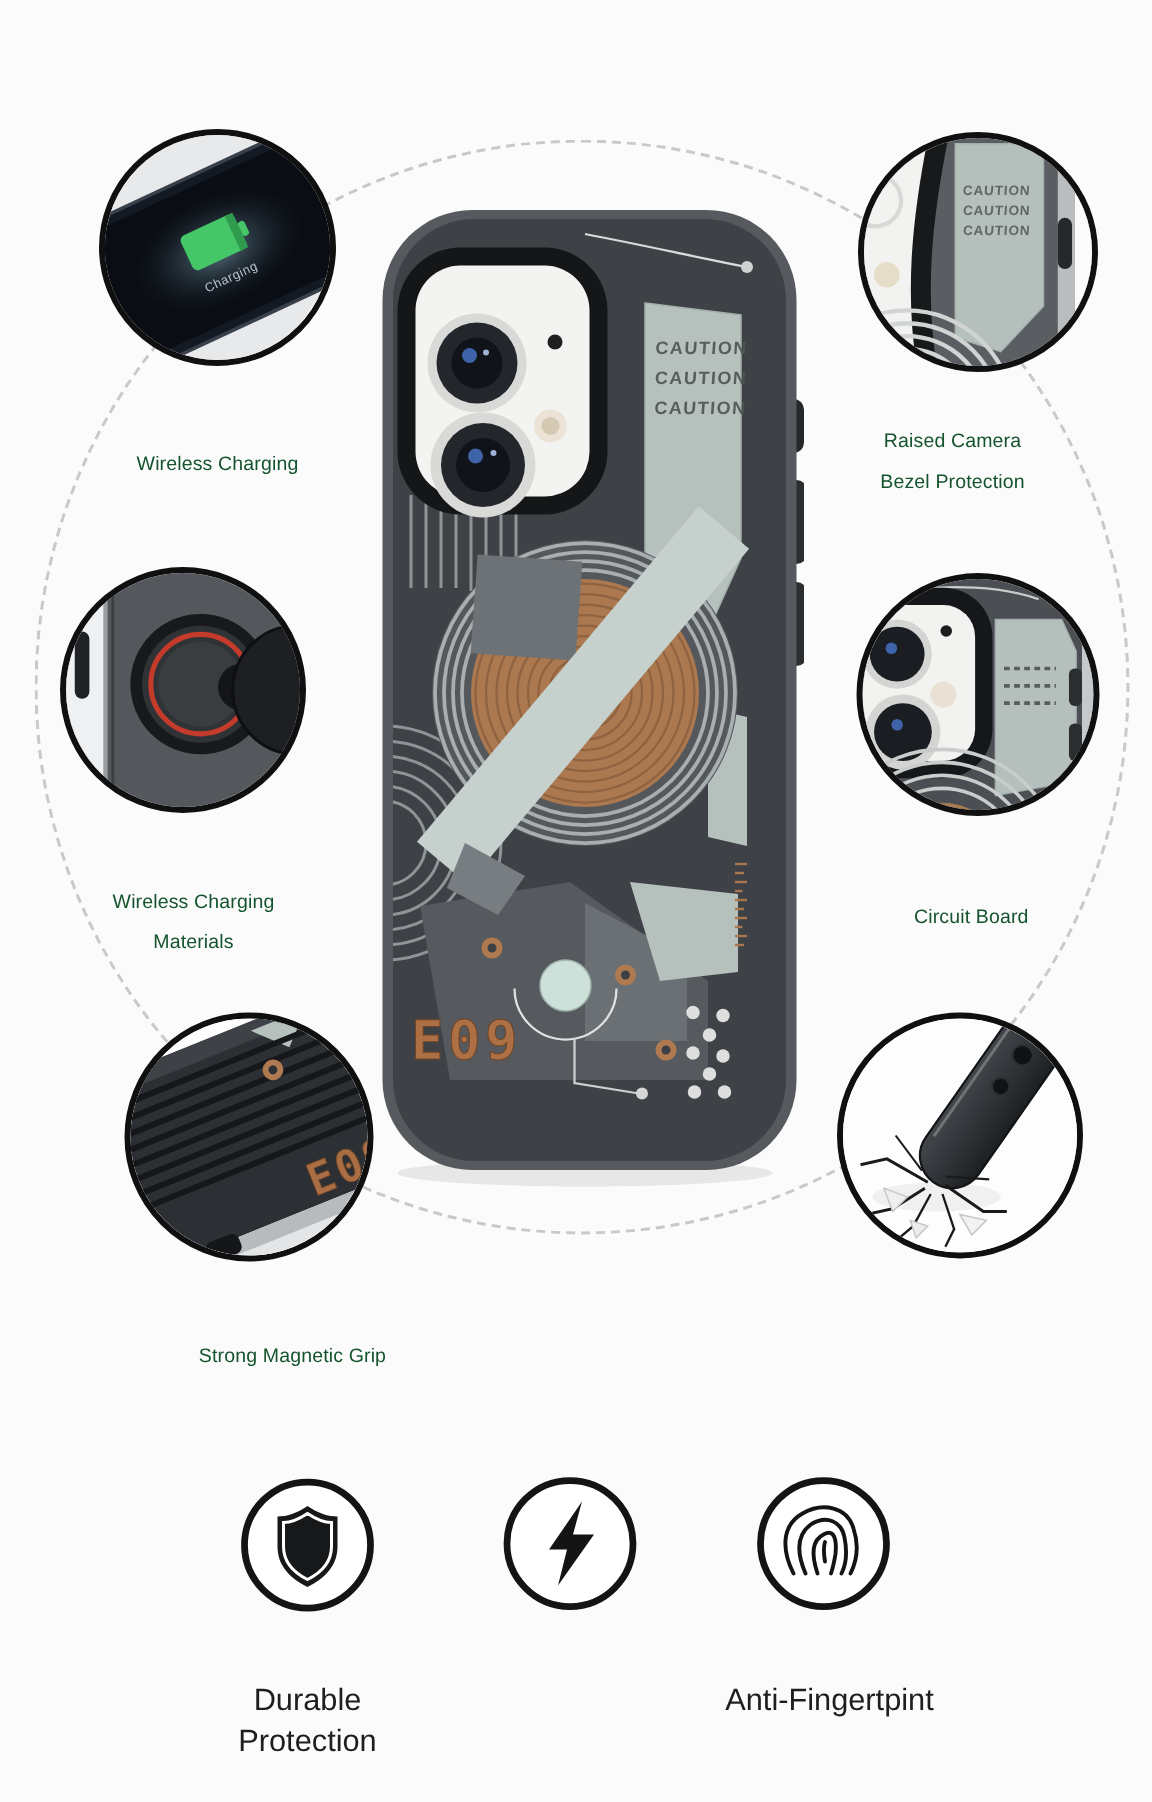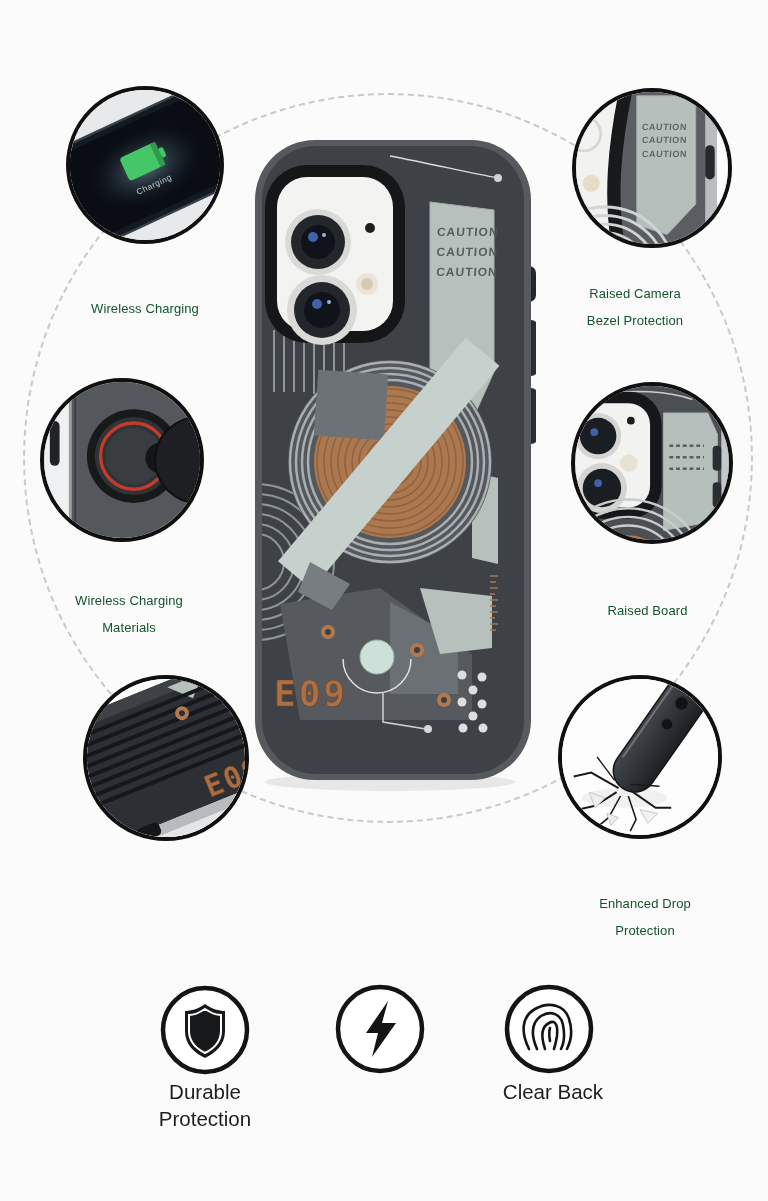--- a/index.html
+++ b/index.html
@@ -6,21 +6,21 @@
   #stage{position:relative;width:768px;height:1201px;background:#fbfbfb;overflow:hidden;
          font-family:"Liberation Sans",sans-serif;color:#1c1c1c;}
   .guide-circle{position:absolute;left:23px;top:93px;width:730px;height:730px;border-radius:50%;
          border:2px dashed #c7cacc;box-sizing:border-box;}
   .callout{position:absolute;border-radius:50%;border:4px solid #101010;overflow:hidden;
          background:#eceeef;box-sizing:border-box;}
   .callout svg{display:block;width:100%;height:100%;}
   .label{position:absolute;text-align:center;font-size:13px;line-height:27px;
          letter-spacing:.1px;color:#14532d;font-weight:500;margin-top:44px;}
   .footer-icon{position:absolute;width:92px;height:92px;}
-  .footer-label{position:absolute;text-align:center;font-size:20.5px;line-height:27px;color:#1e1e1e;font-weight:500;}
+  .footer-label{position:absolute;text-align:center;font-size:20.5px;line-height:27px;color:#1e1e1e;font-weight:500;margin-top:42px;}
   .phone-wrap{position:absolute;left:240px;top:132px;width:296px;height:664px;}
 </style>
 </head>
 <body>
 
 <div id="stage">
 
   <div class="guide-circle"></div>
 
   <div class="phone-wrap">
@@ -288,21 +288,21 @@
         <g stroke="#c8cdcb" stroke-width="2.5" fill="none">
           <circle cx="55" cy="200" r="55"></circle>
             <circle cx="55" cy="200" r="64"></circle>
           <circle cx="55" cy="200" r="73"></circle>
             <circle cx="55" cy="200" r="82"></circle>
         </g>
       </g>
     </svg>
   </div>
   <div class="label" style="left:535px;top:553px;width:225px;">
-    <div>Raised Board</div>
+    <div>Circuit Board</div>
   </div>
 
   <div class="callout" style="left:83px;top:675px;width:166px;height:166px;">
     <svg viewBox="0 0 160 160">
       <rect width="160" height="160" fill="#fdfdfd"></rect>
       <g transform="rotate(-22 80 80)">
         <rect x="-50" y="8" width="280" height="132" fill="#2c2f33"></rect>
         <rect x="-50" y="8" width="280" height="12" fill="#3e4247"></rect>
         <polygon points="108,14 148,14 128,34" fill="#b6c1be"></polygon>
         <g stroke="#15171a" stroke-width="4">
@@ -317,20 +317,21 @@
         </g>
         <circle cx="112" cy="44" r="7" fill="#b07a50"></circle>
           <circle cx="112" cy="44" r="3" fill="#2c2f33"></circle>
         <text x="106" y="134" font-family="DejaVu Sans Mono,monospace" font-size="30" font-weight="bold" letter-spacing="2" fill="#a96e44" stroke="#6f4526" stroke-width="0.6">E09</text>
         <rect x="-50" y="140" width="280" height="11" fill="#b8bbbd"></rect>
         <rect x="-50" y="151" width="280" height="40" fill="#e3e5e6"></rect>
         <rect x="24" y="136" width="24" height="14" rx="5" fill="#141619"></rect>
       </g>
     </svg>
   </div>
+  <div class="label" style="left:65px;top:846px;width:260px;">Strong Magnetic Grip</div>
 
   <div class="callout" style="left:558px;top:675px;width:164px;height:164px;background:#ffffff;">
     <svg viewBox="0 0 160 160">
       <defs>
         <linearGradient id="barGrad" x1="0" y1="0" x2="1" y2="0">
           <stop offset="0%" stop-color="#43474c"></stop>
             <stop offset="100%" stop-color="#1d2023"></stop>
         </linearGradient>
       </defs>
       <rect width="160" height="160" fill="#fdfdfd"></rect>
@@ -350,24 +351,20 @@
         <path d="M70,108 L100,110" stroke-width="1.4"></path>
         <path d="M54,104 L36,80" stroke-width="1.4"></path>
       </g>
       <g>
         <polygon points="28,116 44,122 34,132" fill="#efefef" stroke="#c6c6c6" stroke-width="1"></polygon>
         <polygon points="80,134 98,138 88,148" fill="#f2f2f2" stroke="#c6c6c6" stroke-width="1"></polygon>
         <polygon points="46,138 58,142 50,150" fill="#ececec" stroke="#c6c6c6" stroke-width="1"></polygon>
       </g>
     </svg>
   </div>
-  <div class="label" style="left:530px;top:846px;width:230px;">
-    <div>Enhanced Drop</div>
-    <div>Protection</div>
-  </div>
 
   <div class="footer-icon" style="left:159px;top:984px;">
     <svg viewBox="0 0 92 92">
       <circle cx="46" cy="46" r="42" fill="#ffffff" stroke="#141414" stroke-width="4.5"></circle>
       <path d="M46,20 C53,25 60,27 66,27 L66,47 C66,61 56,69 46,74 C36,69 26,61 26,47 L26,27 C32,27 39,25 46,20 Z" fill="#17181a"></path>
       <path d="M46,25 C52,29 58,31 62,31 L62,47 C62,58 54,65 46,69 C38,65 30,58 30,47 L30,31 C34,31 40,29 46,25 Z" fill="none" stroke="#ffffff" stroke-width="2"></path>
     </svg>
   </div>
   <div class="footer-label" style="left:120px;top:1078px;width:170px;">
     <div>Durable</div>
@@ -388,16 +385,16 @@
       <circle cx="46" cy="46" r="42" fill="#ffffff" stroke="#141414" stroke-width="4.5"></circle>
       <g stroke="#141414" stroke-width="2.6" fill="none" stroke-linecap="round">
         <path d="M26,66 C18,50 18,34 32,26 C46,18 62,22 66,36 C70,48 68,58 64,66"></path>
         <path d="M34,66 C28,52 28,40 38,33 C48,27 58,31 60,42 C62,52 61,60 58,66"></path>
         <path d="M42,66 C38,54 38,44 46,40 C53,36 55,43 54,53 C53,59 52,63 51,66"></path>
         <path d="M47,58 C46,52 46,48 47,45"></path>
       </g>
     </svg>
   </div>
   <div class="footer-label" style="left:458px;top:1078px;width:190px;">
-    <div>Clear Back</div>
+    <div>Anti-Fingertpint</div>
   </div>
 
 </div>
 
 </body></html>

